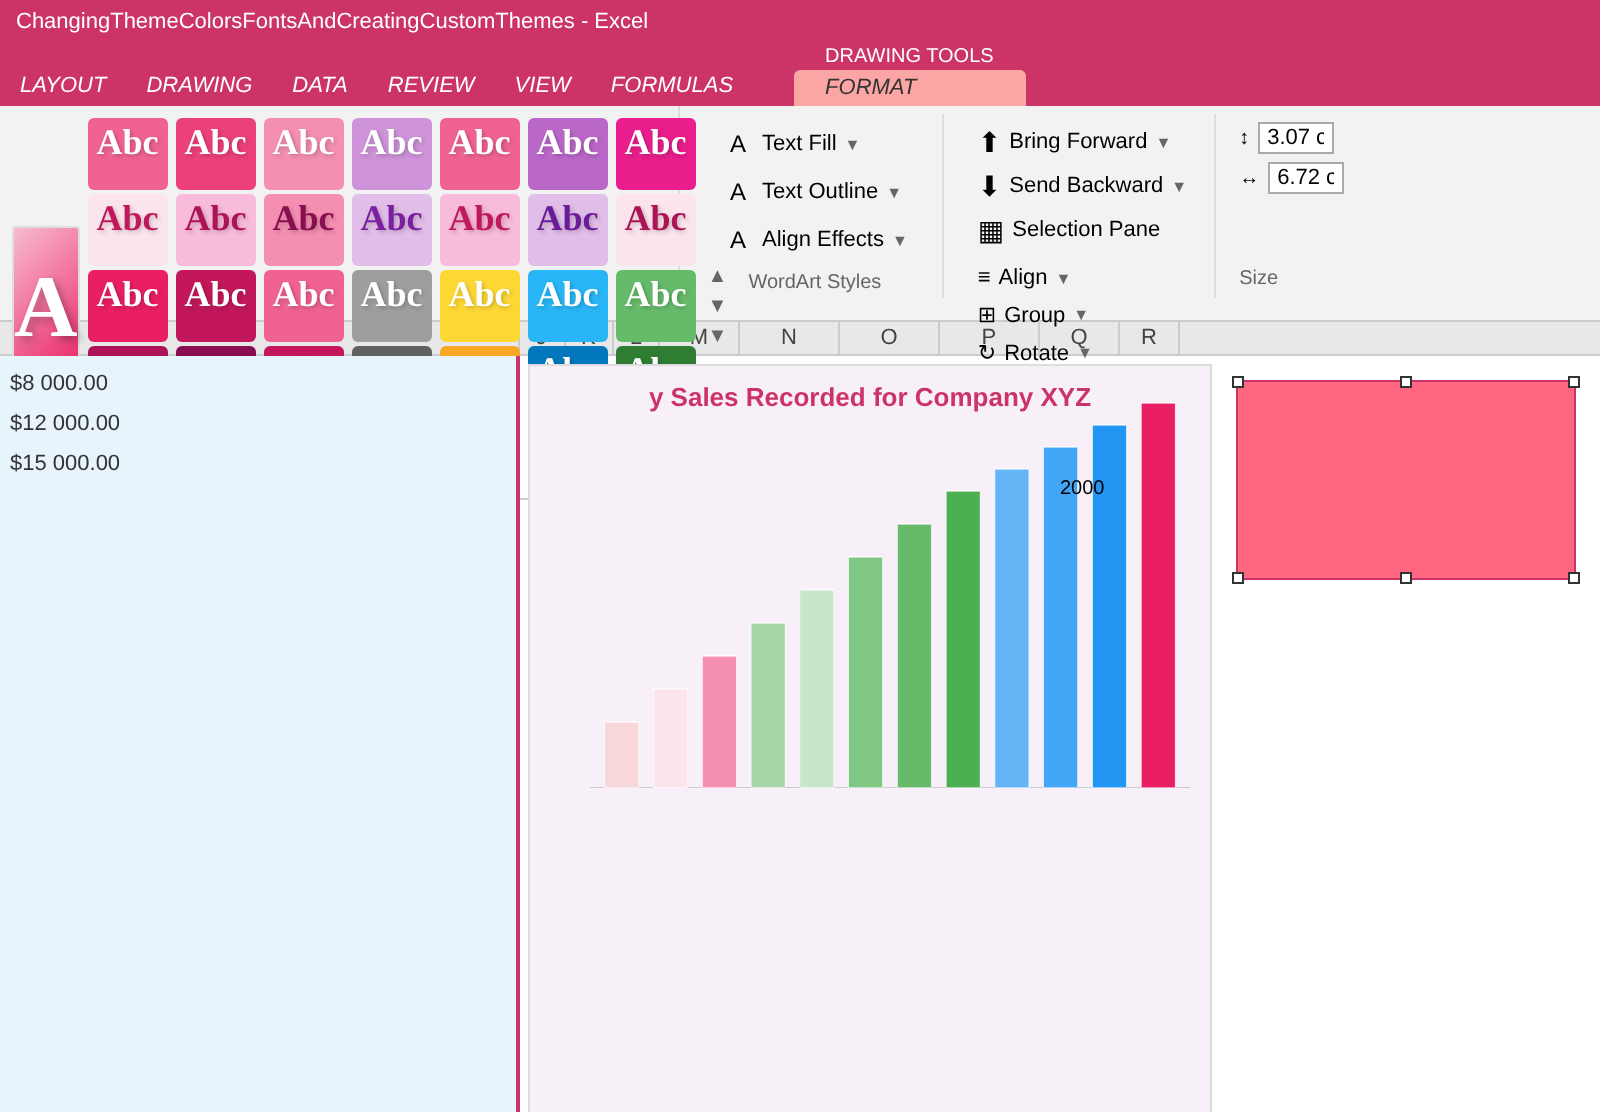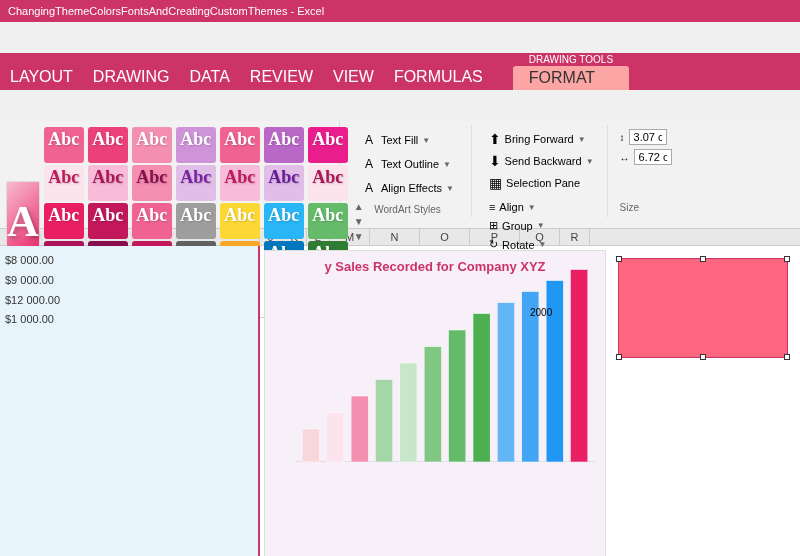--- a/index.html
+++ b/index.html
@@ -10,25 +10,26 @@
       background: #cc3366;
       color: white;
       padding: 4px 8px;
       font-size: 11px;
       display: flex;
       align-items: center;
       height: 22px;
     }
     .ribbon-tab {
       padding: 4px 10px;
-      font-size: 16px;
+      font-size: 11px;
       color: white;
       cursor: pointer;
       border-radius: 3px 3px 0 0;
       background: transparent;
+      font-style: italic;
     }
     .ribbon-tab.active {
       background: #fca5a5;
       color: #333;
     }
 
     
     #ribbon {
       background: #f2f2f2;
       border-bottom: 1px solid #ccc;
@@ -275,21 +276,20 @@
     
     #chart-svg {
       width: 100%;
       height: 220px;
     }
 
     
     #top-bar {
       display: flex;
       flex-direction: column;
-      gap: 31px;
     }
 
     .tab-row {
       display: flex;
       background: #cc3366;
       align-items: flex-end;
     }
 
     .col-header-cell {
       border-right: 1px solid #ccc;
@@ -550,23 +550,22 @@
       <div class="col-header-cell" style="width:50px;">P</div>
       <div class="col-header-cell" style="width:40px;">Q</div>
       <div class="col-header-cell" style="width:30px;">R</div>
     </div>
 
     <div style="display:flex; flex:1;">
 
       <div id="left-data">
         <div class="data-values">
           <div>$8 000.00</div>
-          <div>$9 000.00</div>
           <div>$12 000.00</div>
-          <div>$1 000.00</div>
+          <div>$15 000.00</div>
         </div>
       </div>
 
       <div id="chart-area">
         <div id="chart-title">y Sales Recorded for Company XYZ</div>
         <div style="display:flex; align-items:flex-end; padding: 0 10px 40px 30px; height:220px;">
           <span style="font-size:10px; position:absolute; left:265px; top:56px;">2000</span>
 
           <svg id="chart-svg" viewBox="0 0 530 200" preserveAspectRatio="none">
           <line x1="0" y1="200" x2="530" y2="200" stroke="#ccc" stroke-width="1"></line>

